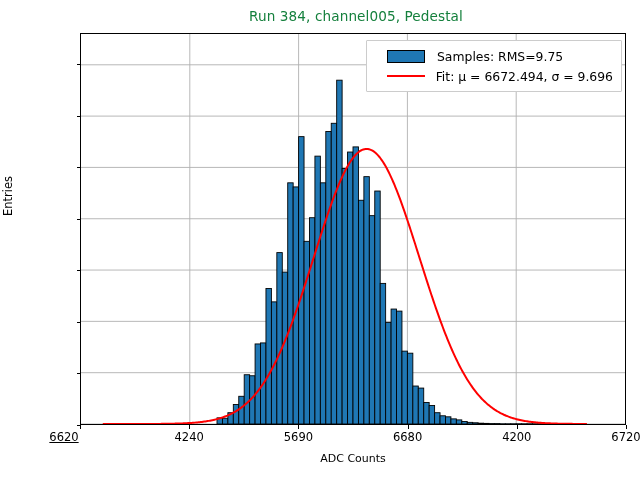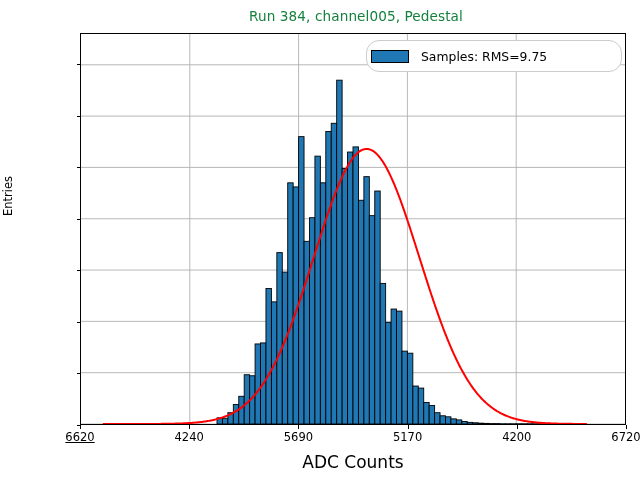--- a/index.html
+++ b/index.html
@@ -14,55 +14,55 @@
     background:#ffffff;box-sizing:border-box;
     border:1.1px solid #000;
   }
   #grid-layer,#bars-layer,#fit-layer{position:absolute;left:0;top:0;width:100%;height:100%;}
   #ylabel{
     position:absolute;left:-62px;top:196px;width:140px;text-align:center;
     font-size:11.5px;color:#000;transform:translateY(-50%) rotate(-90deg);
   }
   #xlabel{
     position:absolute;left:80px;top:452px;width:546px;text-align:center;
-    font-size:17px;color:#000;
+    font-size:11px;color:#000;
   }
   .xtick-label{
     position:absolute;top:430px;width:80px;text-align:center;
     font-size:11.5px;color:#000;
   }
   .ytick-mark{position:absolute;left:76.5px;width:3.5px;height:1px;background:#000;}
   .xtick-mark{position:absolute;top:425px;width:1px;height:3.5px;background:#000;}
   #legend{
     position:absolute;left:366px;top:40px;width:256px;
-    background:#ffffff;border:0.8px solid #cccccc;border-radius:13px;
-    box-sizing:border-box;padding:5px 8px 5px 4px;
+    background:#ffffff;border:0.8px solid #cccccc;border-radius:1px;
+    box-sizing:border-box;padding:5px 8px 5px 20px;
   }
   .legend-row{display:flex;align-items:center;height:20px;}
   .legend-swatch-box{width:38px;height:13px;background:#1f77b4;border:1.1px solid #000;box-sizing:border-box;}
   .legend-swatch-line{width:38px;height:0;border-top:2.2px solid #ff0000;}
   .legend-swatch-wrap{width:44px;display:flex;justify-content:flex-start;align-items:center;}
   .legend-text{font-size:12.4px;color:#000;margin-left:6px;white-space:nowrap;}
 </style>
 </head>
 <body>
 
 <div id="figure">
 
   <div id="title">Run 384, channel005, Pedestal</div>
 
   <div id="ylabel">Entries</div>
   <div id="xlabel">ADC Counts</div>
 
   <div id="ytick-labels"></div>
   <div id="xtick-labels">
-      <div class="xtick-label" style="left: 40px; text-decoration: underline;">6620</div>
+      <div class="xtick-label" style="left: 24px; text-decoration: underline;">6620</div>
       <div class="xtick-label" style="left: 149.2px;">4240</div>
       <div class="xtick-label" style="left: 258.4px;">5690</div>
-      <div class="xtick-label" style="left: 367.6px;">5170</div>
+      <div class="xtick-label" style="left: 367.6px;">6680</div>
       <div class="xtick-label" style="left: 476.8px;">4200</div>
       <div class="xtick-label" style="left: 586px;">6720</div>
     </div>
   <div id="tick-marks">
       <div class="ytick-mark" style="top: 425px;"></div>
       <div class="ytick-mark" style="top: 373.421px;"></div>
       <div class="ytick-mark" style="top: 321.842px;"></div>
       <div class="ytick-mark" style="top: 270.263px;"></div>
       <div class="ytick-mark" style="top: 218.684px;"></div>
       <div class="ytick-mark" style="top: 167.105px;"></div>
@@ -159,15 +159,21 @@
       </svg>
   </div>
 
   <div id="legend">
     <div class="legend-row">
       <span class="legend-swatch-wrap">
         <span class="legend-swatch-box"></span>
       </span>
       <span class="legend-text">Samples: RMS=9.75</span>
     </div>
+    <div class="legend-row">
+      <span class="legend-swatch-wrap">
+        <span class="legend-swatch-line"></span>
+      </span>
+      <span class="legend-text">Fit: μ = 6672.494, σ = 9.696</span>
+    </div>
   </div>
 
 </div>
 
 </body></html>

